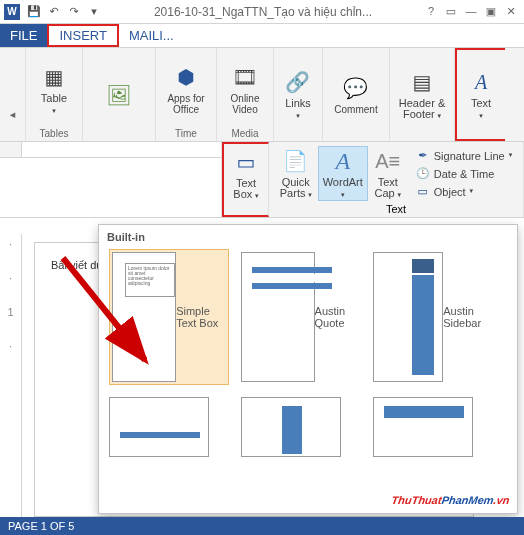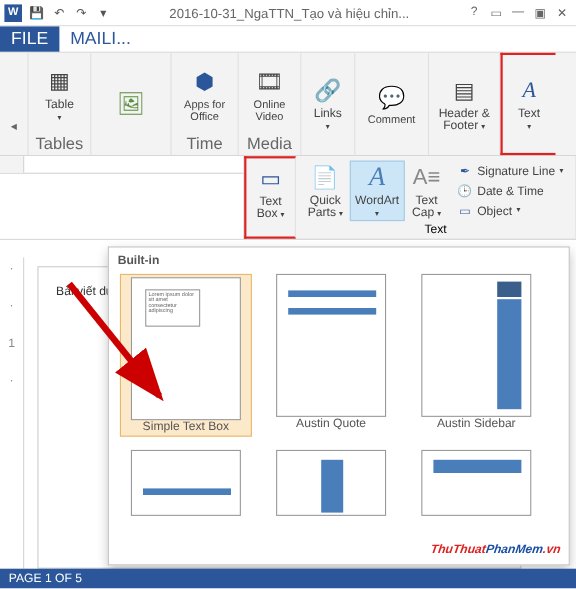--- a/index.html
+++ b/index.html
@@ -4,48 +4,48 @@
 <style>
 *{box-sizing:border-box;margin:0;padding:0;font-family:"Segoe UI",Tahoma,sans-serif;font-size:11px;}
 body{width:524px;height:535px;background:#fff;position:relative;overflow:hidden;}
 .titlebar{height:24px;background:#fff;display:flex;align-items:center;padding:0 4px;border-bottom:1px solid #d4d4d4;}
 .titlebar .word-icon{width:16px;height:16px;background:#2b579a;color:#fff;font-weight:bold;font-size:10px;display:flex;align-items:center;justify-content:center;margin-right:4px;}
 .qat-btn{width:18px;height:18px;display:flex;align-items:center;justify-content:center;margin:0 1px;color:#555;}
 .title-text{flex:1;text-align:center;color:#666;font-size:12px;overflow:hidden;white-space:nowrap;}
 .wincontrols{display:flex;gap:2px;}
 .wincontrols span{width:18px;text-align:center;color:#666;}
 .tabs{height:24px;background:#fff;display:flex;align-items:stretch;border-bottom:1px solid #d4d4d4;}
-.tab{padding:0 10px;display:flex;align-items:center;color:#2b579a;font-size:16px;}
+.tab{padding:0 10px;display:flex;align-items:center;color:#2b579a;font-size:13px;}
 .tab.file{background:#2b579a;color:#fff;}
 .tab.active{background:#fff;color:#2b579a;}
 .hl-red{border:2px solid #d22;}
 .ribbon{height:94px;background:#f3f3f3;border-bottom:1px solid #d4d4d4;display:flex;align-items:stretch;}
 .rgroup{border-right:1px solid #e0e0e0;display:flex;flex-direction:column;align-items:center;justify-content:flex-end;padding:4px 6px 2px;}
 .rgroup .btns{display:flex;gap:4px;flex:1;align-items:center;}
-.rgroup .glabel{font-size:15px;color:#666;margin-top:2px;}
+.rgroup .glabel{font-size:10px;color:#666;margin-top:2px;}
 .bigbtn{display:flex;flex-direction:column;align-items:center;justify-content:center;width:44px;text-align:center;color:#444;gap:2px;}
 .bigbtn .ico{width:28px;height:28px;display:flex;align-items:center;justify-content:center;font-size:20px;}
 .bigbtn .lbl{font-size:10px;line-height:11px;}
 .smallbtn{width:18px;height:46px;display:flex;align-items:center;justify-content:center;color:#666;}
 .ribbon2{height:76px;background:#f3f3f3;border-bottom:1px solid #d4d4d4;display:flex;align-items:stretch;}
 .r2group{border-right:1px solid #e0e0e0;display:flex;flex-direction:column;align-items:center;padding:2px 6px 2px;}
 .r2group .row{flex:1;display:flex;align-items:center;gap:2px;}
 .textmenu{display:flex;flex-direction:column;gap:2px;font-size:11px;color:#444;margin-left:4px;}
 .textmenu .mi{display:flex;align-items:center;gap:4px;padding:1px 4px;}
 .textmenu .mi .mico{width:14px;height:14px;display:flex;align-items:center;justify-content:center;color:#2b579a;font-size:11px;}
 .selected{background:#cde6f7;border:1px solid #a3c9e6;}
 .ruler{height:16px;background:#fff;border-bottom:1px solid #d4d4d4;display:flex;font-size:8px;color:#888;position:relative;}
 .ruler .corner{width:22px;border-right:1px solid #d4d4d4;background:#f3f3f3;}
 .vruler{width:22px;background:#fff;border-right:1px solid #d4d4d4;font-size:8px;color:#888;display:flex;flex-direction:column;align-items:center;gap:22px;padding-top:4px;}
 .docarea{position:absolute;left:0;top:234px;right:0;bottom:18px;display:flex;}
 .page{background:#fff;margin:8px 0 0 12px;width:440px;border:1px solid #ccc;padding:16px;}
 .gallery{position:absolute;left:98px;top:224px;width:420px;height:290px;background:#fff;border:1px solid #c3c3c3;box-shadow:0 4px 10px rgba(0,0,0,.25);}
 .ghdr{font-weight:bold;color:#555;padding:6px 8px;}
 .gitems{display:flex;flex-wrap:wrap;gap:12px;padding:0 10px;}
-.gitem{width:120px;display:flex;flex-direction:column;align-items:center;font-size:10px;color:#555;}
+.gitem{width:120px;display:flex;flex-direction:row;align-items:center;font-size:10px;color:#555;}
 .gitem.sel{background:#fce9c9;border:1px solid #e8b76a;padding:2px;}
 .thumb{width:100px;height:130px;background:#fff;border:1px solid #999;position:relative;}
 .thumb .tbox{position:absolute;background:#fff;border:1px solid #999;font-size:5px;line-height:5px;color:#666;overflow:hidden;}
 .thumb .bar{position:absolute;background:#4a7ebb;}
 .statusbar{position:absolute;left:0;right:0;bottom:0;height:18px;background:#2b579a;color:#fff;display:flex;align-items:center;padding:0 8px;font-size:10px;}
 .watermark{position:absolute;right:14px;bottom:26px;font-weight:bold;font-size:21px;font-style:italic;transform:skewX(-8deg);}
 .watermark .a{color:#d22;}
 .watermark .b{color:#1a4fa3;}
 .arrow{position:absolute;left:55px;top:250px;pointer-events:none;}
 .dd{font-size:7px;margin-top:-1px;}
@@ -64,20 +64,21 @@
     <span>?</span>
     <span>▭</span>
     <span>—</span>
     <span>▣</span>
     <span>✕</span>
   </div>
 </div>
 
 <div class="tabs">
   <div class="tab file">FILE</div>
+  <div class="tab active hl-red">INSERT</div>
   <div class="tab">MAILI...</div>
 </div>
 
 <div class="ribbon">
   <div class="rgroup" style="width:26px;">
     <div class="smallbtn">◂</div>
     <div class="glabel"> </div>
   </div>
   <div class="rgroup">
     <div class="btns">

